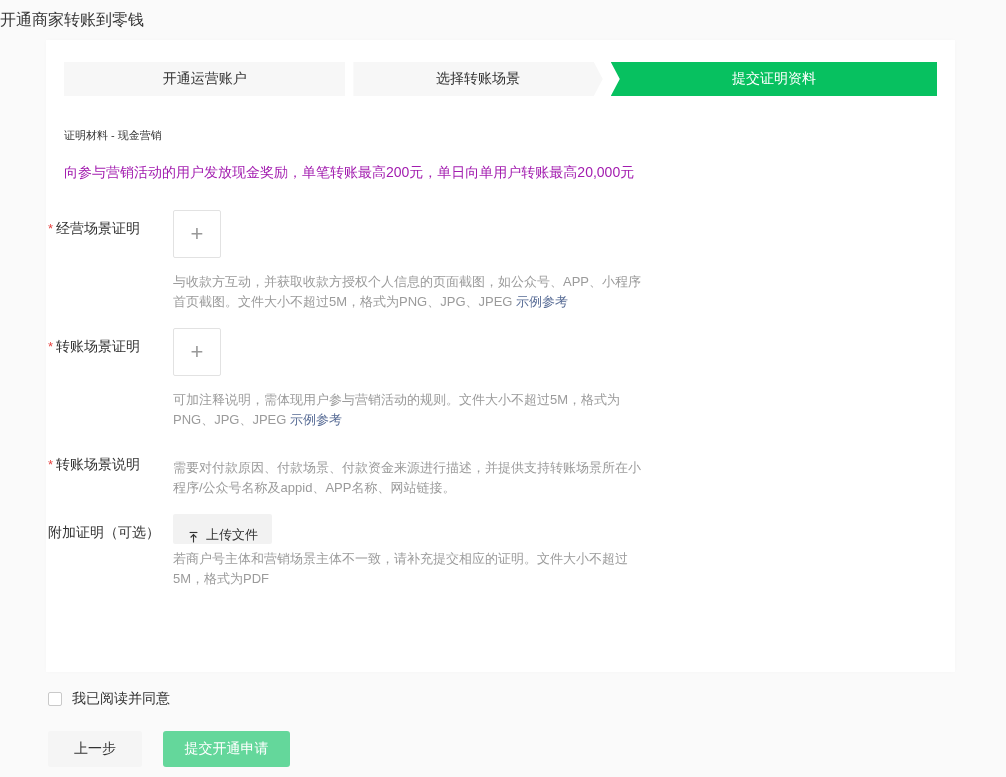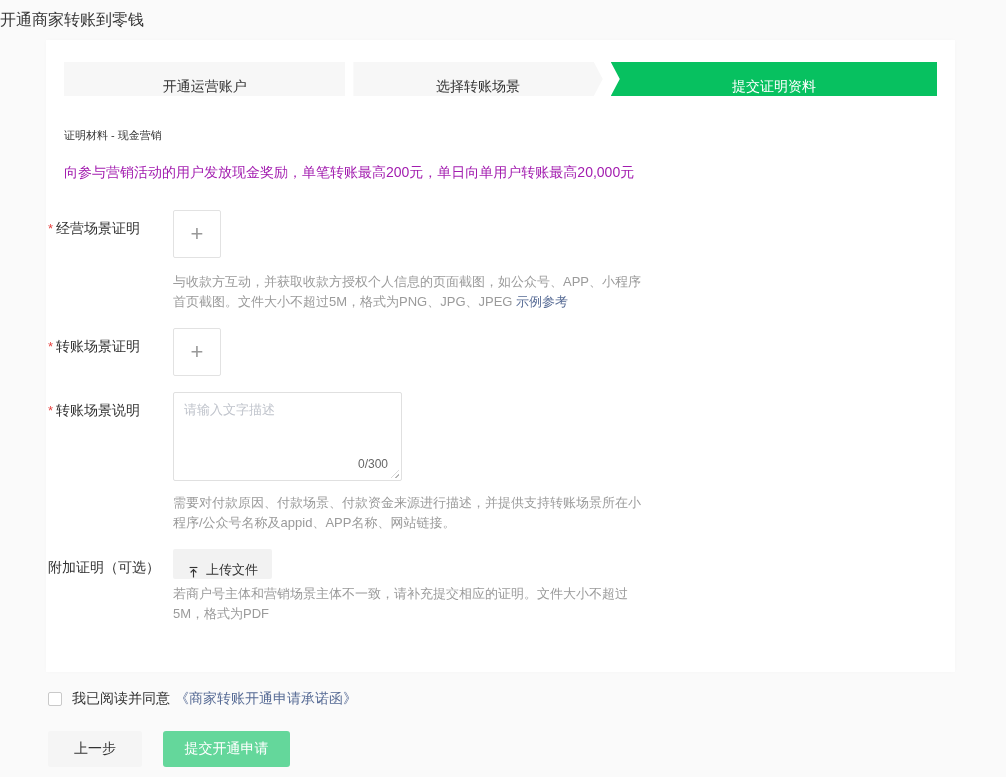--- a/index.html
+++ b/index.html
@@ -7,21 +7,21 @@
     font-family:"Liberation Sans","DejaVu Sans",sans-serif; }
   body { padding-top:8px; }
 
   .page-title { font-size:16px; line-height:24px; color:#353535; font-weight:500; }
 
   .card { width:909px; min-height:632px; margin:8px 0 0 46px; background:#fff;
     padding:22px 0 17px; box-shadow:0 0 4px rgba(0,0,0,0.02); }
 
   
   .stepper { display:flex; gap:8px; height:34px; margin:0 18px; }
-  .step { display:flex; align-items:flex-end; justify-content:center;
+  .step { display:flex; align-items:center; justify-content:center;
     background:#f7f7f7; color:#333; font-size:14px; }
   .step-1 { flex:282 0 0; }
   .step-2 { flex:250 0 0;
     clip-path:polygon(0 0, calc(100% - 9px) 0, 100% 50%, calc(100% - 9px) 100%, 0 100%); }
   .step-3 { flex:327 0 0; background:#07c160; color:#fff;
     clip-path:polygon(0 0, 100% 0, 100% 100%, 0 100%, 9px 50%); }
 
   .section-title { margin:28px 18px 0; font-size:11px; line-height:22px; color:#353535; }
   .section-desc  { margin:16px 18px 8px; font-size:14px; line-height:20px; color:#a21caf; }
 
@@ -104,33 +104,31 @@
     </div>
 
     <div class="row">
       <div class="row-label">
         <span class="req">*</span><span>转账场景证明</span>
       </div>
       <div class="row-control">
         <div class="upload-box">
           <span class="plus">+</span>
         </div>
+        <div class="helper">
+          <span>可加注释说明，需体现用户参与营销活动的规则。文件大小不超过5M，格式为PNG、JPG、JPEG </span><a class="link">示例参考</a>
+        </div>
       </div>
     </div>
 
     <div class="row">
       <div class="row-label">
         <span class="req">*</span><span>转账场景说明</span>
       </div>
       <div class="row-control">
-        <div class="ta-wrap">
-          <textarea placeholder="请输入文字描述" style=""></textarea>
-          <span class="ta-counter">0/300</span>
-          <span class="ta-grip"></span>
-        </div>
         <div class="helper" style="margin-top:12px">需要对付款原因、付款场景、付款资金来源进行描述，并提供支持转账场景所在小程序/公众号名称及appid、APP名称、网站链接。</div>
       </div>
     </div>
 
     <div class="row">
       <div class="row-label">
         <span>附加证明（可选）</span>
       </div>
       <div class="row-control">
         <button class="upload-btn">
@@ -143,19 +141,18 @@
         <div class="helper" style="margin-top:1px">若商户号主体和营销场景主体不一致，请补充提交相应的证明。文件大小不超过5M，格式为PDF</div>
       </div>
     </div>
 
   </div>
 </div>
 
 <div class="agreement">
   <span class="checkbox"></span>
   <span>我已阅读并同意</span>
-  <a class="link">《商家转账开通申请承诺函》</a>
 </div>
 
 <div class="actions">
   <button class="btn btn-back">上一步</button>
   <button class="btn btn-submit">提交开通申请</button>
 </div>
 
 </body></html>

